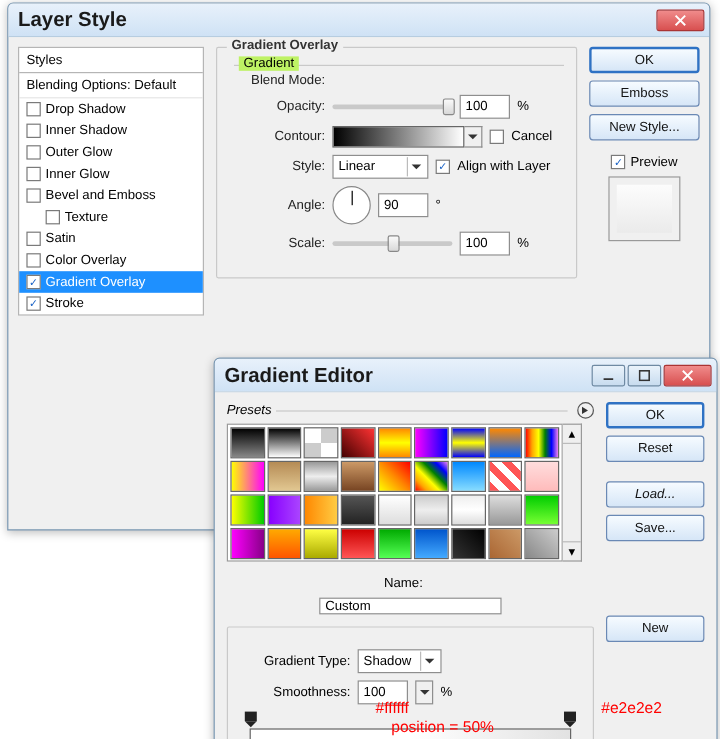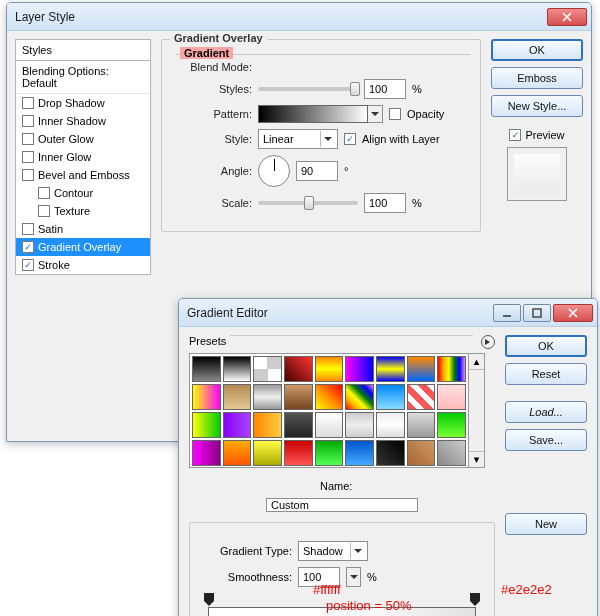--- a/index.html
+++ b/index.html
@@ -1,30 +1,30 @@
 <!DOCTYPE html>
 <html><head>
 <meta charset="utf-8">
 <style>
 * { box-sizing: border-box; margin: 0; padding: 0; font-family: "Segoe UI", Tahoma, sans-serif; font-size: 11px; }
 body { background: #fff; width: 600px; height: 616px; position: relative; overflow: hidden; }
 
 
 .dialog { position: absolute; background: #f0f0f0; border: 1px solid #7a98b3; border-radius: 5px 5px 0 0; box-shadow: 0 2px 8px rgba(0,0,0,.25); }
 .titlebar { height: 28px; background: linear-gradient(#e8f1fb, #cfe2f5); display: flex; align-items: center; padding: 0 4px 0 8px; border-bottom: 1px solid #b7cde0; border-radius: 4px 4px 0 0; }
-.titlebar .title { flex: 1; color: #1a1a1a; font-size: 12px; }
+.titlebar .title { flex: 1; color: #1a1a1a; font-size: 17px; font-weight: bold; }
 .winbtns { display: flex; gap: 0; }
 .winbtn { width: 28px; height: 18px; border: 1px solid #6f8aa3; background: linear-gradient(#eaf3fb,#c8dcef); border-radius: 2px; margin-left: 2px; display: flex; align-items: center; justify-content: center; cursor: pointer; }
 .winbtn.close { background: linear-gradient(#f08b8b,#d85050); border-color: #a33; color: #fff; width: 40px; }
 .winbtn svg { width: 10px; height: 10px; }
 
 .body { padding: 8px; display: flex; gap: 10px; }
 
 
-.styles-panel { width: 136px; border: 1px solid #b5b5b5; background: #fff; }
+.styles-panel { width: 155px; border: 1px solid #b5b5b5; background: #fff; }
 .styles-head { padding: 4px 6px; border-bottom: 1px solid #b5b5b5; font-size: 11px; }
 .styles-sub { padding: 4px 6px; border-bottom: 1px solid #e5e5e5; font-size: 11px; }
 .style-item { padding: 3px 6px; display: flex; align-items: center; gap: 4px; cursor: pointer; }
 .style-item.child { padding-left: 22px; }
 .style-item.active { background: #1e90ff; color: #fff; }
 .chk { width: 12px; height: 12px; border: 1px solid #7a7a7a; background: #fff; display: inline-flex; align-items: center; justify-content: center; font-size: 9px; color: #1861c5; }
 
 
 .settings { flex: 1; }
 .group { border: 1px solid #c9c9c9; border-radius: 2px; padding: 8px 10px 10px; margin-bottom: 8px; position: relative; }
@@ -65,21 +65,21 @@
 .grad-bar { position: absolute; left: 8px; right: 8px; top: 14px; height: 24px; border: 1px solid #666; background: linear-gradient(90deg,#ffffff,#ffffff 50%, #e2e2e2); }
 .stop-top { position: absolute; top: 0; width: 10px; height: 12px; }
 .stop-top::before { content: ""; position: absolute; top: 0; left: 0; width: 10px; height: 8px; background: #222; }
 .stop-top::after { content: ""; position: absolute; top: 8px; left: 0; width: 0; height: 0; border: 5px solid transparent; border-top-color: #222; }
 .stop-bot { position: absolute; top: 40px; width: 10px; height: 12px; }
 .stop-bot::before { content: ""; position: absolute; bottom: 0; left: 0; width: 10px; height: 8px; border: 1px solid #555; background: #fff; }
 .stop-bot::after { content: ""; position: absolute; bottom: 8px; left: 0; width: 0; height: 0; border: 5px solid transparent; border-bottom-color: #555; }
 
 .anno { position: absolute; font-family: Arial; font-size: 13px; color: #f00; }
 
-.presets-label { display:flex; align-items:flex-start; }
+.presets-label { display:flex; align-items:center;font-style:italic; }
 </style>
 </head>
 <body>
 
 <div class="dialog" style="left:6px; top:2px; width:586px; height:440px;">
   <div class="titlebar">
     <div class="title">Layer Style</div>
     <div class="winbtns">
       <div class="winbtn close">
         <svg viewBox="0 0 10 10">
@@ -108,67 +108,67 @@
           <div class="style-item">
             <span class="chk"></span>
             <span>Inner Glow</span>
           </div>
           <div class="style-item">
             <span class="chk"></span>
             <span>Bevel and Emboss</span>
           </div>
           <div class="style-item child">
             <span class="chk"></span>
-            <span>Contour</span>
-          </div>
-          <div class="style-item child">
-            <span class="chk"></span>
             <span>Texture</span>
           </div>
           <div class="style-item">
             <span class="chk"></span>
             <span>Satin</span>
+          </div>
+          <div class="style-item">
+            <span class="chk"></span>
+            <span>Color Overlay</span>
           </div>
           <div class="style-item active">
             <span class="chk">✓</span>
             <span>Gradient Overlay</span>
           </div>
           <div class="style-item">
             <span class="chk">✓</span>
             <span>Stroke</span>
           </div>
         </div>
     </div>
 
     <div class="settings">
       <div class="group">
         <div class="legend">Gradient Overlay</div>
         <div class="group" style="border:none; padding:0 0 0 4px; margin-top:4px;">
           <div style="border-top:1px solid #c9c9c9; position:relative; margin-top:6px;">
-            <span style="position:absolute; top:-8px; left:4px; background:#fca5a5; padding:0 4px; font-weight:bold;text-align:center;">Gradient</span>
+            <span style="position:absolute; top:-8px; left:4px; background:#bef264; padding:0 4px; font-weight:normal;text-align:center;">Gradient</span>
           </div>
           <div class="row">
             <div class="lbl">Blend Mode:</div>
           </div>
           <div class="row">
-            <div class="lbl">Styles:</div>
+            <div class="lbl">Opacity:</div>
             <div class="slider">
                 <div class="thumb" style="left:92px;"></div>
               </div>
             <input class="num" value="100" style="">
             <span>%</span>
           </div>
           <div class="row">
-            <div class="lbl">Pattern:</div>
+            <div class="lbl">Contour:</div>
             <div style="display:flex;">
               <div class="swatch"></div>
               <span class="caret" style="border:1px solid #8e8e8e; border-left:none; height:18px;"></span>
             </div>
             <span class="chk"></span>
-            <span>Opacity</span>
+            <span>Cancel</span>
           </div>
           <div class="row">
             <div class="lbl">Style:</div>
             <div class="select" style="width:80px;">
                 <span>Linear</span>
                 <span class="caret"></span>
               </div>
             <span class="chk">✓</span>
             <span>Align with Layer</span>
           </div>

